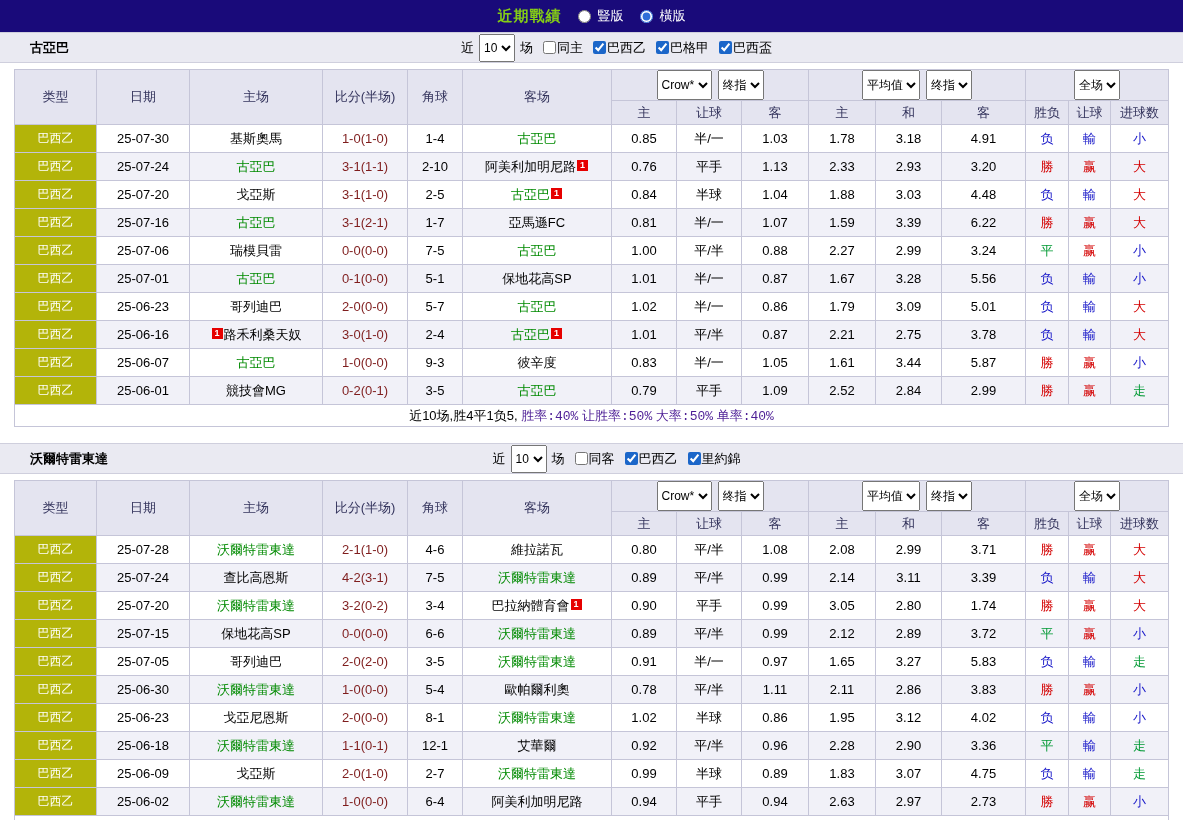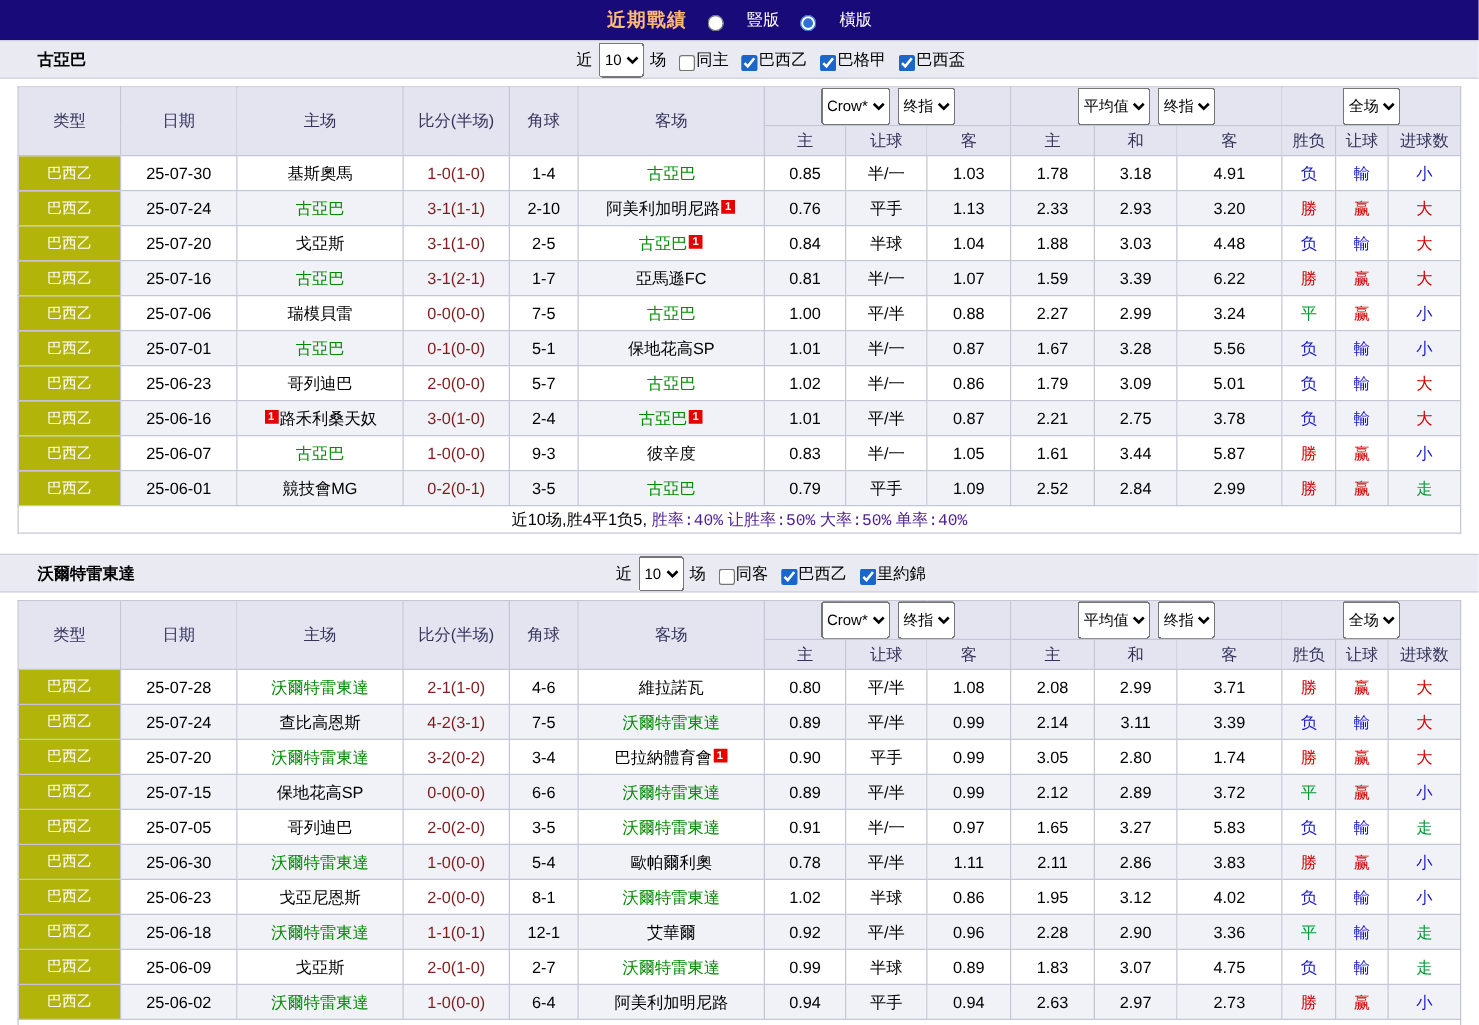--- a/index.html
+++ b/index.html
@@ -13,30 +13,30 @@
   
   .topbar {
     height: 32px;
     background: #190a7a;
     display: flex;
     align-items: center;
     justify-content: center;
     gap: 16px;
   }
   .topbar .title {
-    color: #fdba74;
+    color: #84cc16;
     font-weight: bold;
     font-size: 15px;
     letter-spacing: 1px;
   }
   .topbar label {
     color: #fff;
     display: inline-flex;
-    align-items: flex-end;
-    gap: 19px;
+    align-items: center;
+    gap: 7px;
     cursor: pointer;
     font-size: 13px;
   }
   .topbar input[type=radio] { accent-color: #2f6fd8; margin: 0; }
   
   .section + .section { margin-top: 16px; }
   .section-head {
     position: relative;
     height: 31px;
     background: #eaeaf2;
@@ -52,21 +52,21 @@
     font-size: 13px;
   }
   .filters {
     margin: 0 auto;
     padding-left: 50px;
     display: flex;
     align-items: center;
     gap: 3px;
   }
   .filters select { font-size: 12px; height: 28px; margin: 0 2px; }
-  .filters label { display: inline-flex; align-items: flex-end; cursor: pointer; }
+  .filters label { display: inline-flex; align-items: center; cursor: pointer; }
   .filters input[type=checkbox] {
     accent-color: #1b66c9;
     width: 13px; height: 13px;
     margin: 0 1px 0 7px;
   }
   
   table {
     border-collapse: collapse;
     table-layout: fixed;
     width: 1154px;

